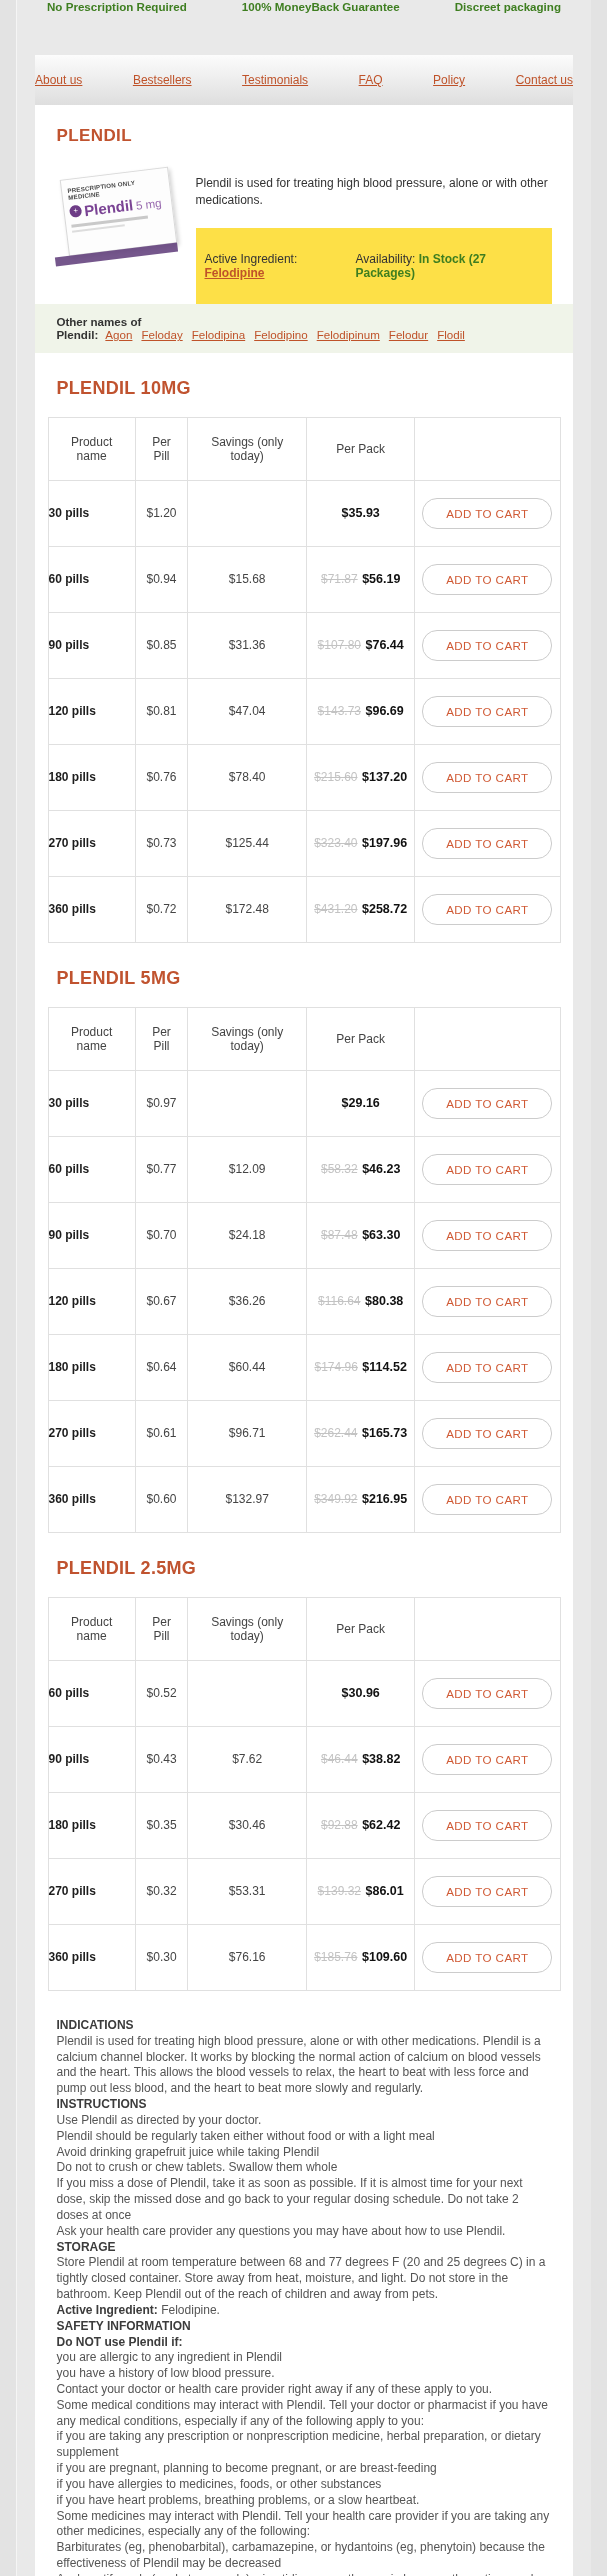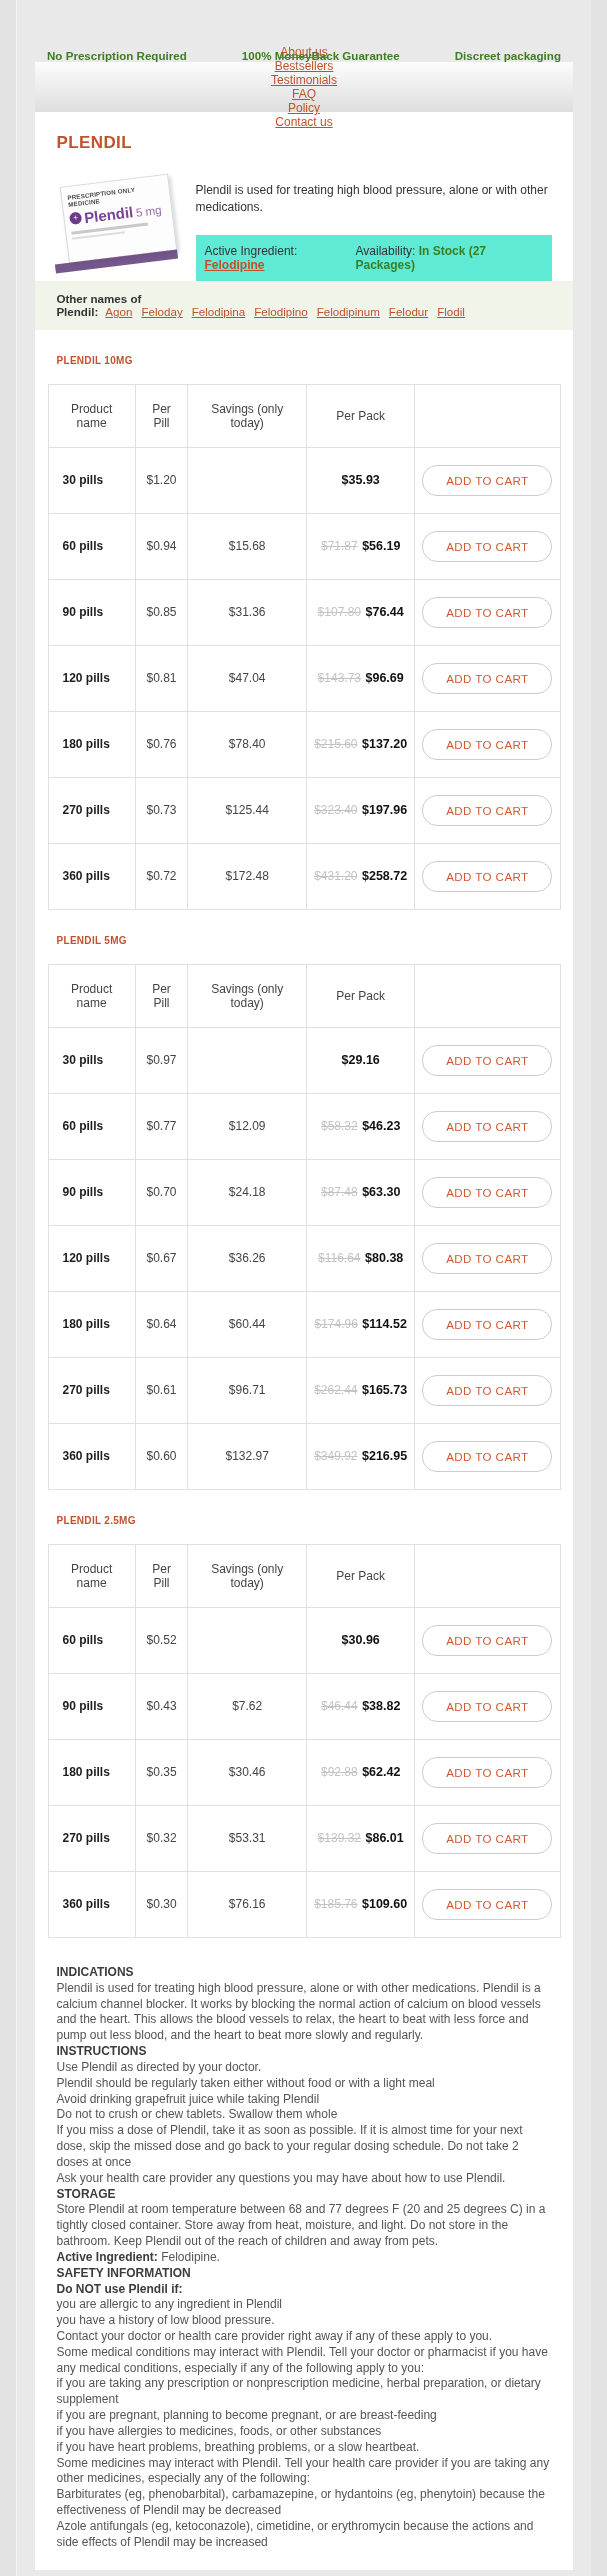--- a/index.html
+++ b/index.html
@@ -1,25 +1,25 @@
 <!DOCTYPE html>
 <html style="font-size:14.2px"><head>
 <meta charset="utf-8">
 <style>
   * { box-sizing: border-box; margin: 0; padding: 0; }
   html, body { background: #e3e3e3; }
   body { font-family: "Liberation Sans", sans-serif; width: 607px; }
   .site { width: 575px; margin-left: 16px; background: #e9e9e9; border-left: 1.8px solid #f5f5f5; padding-bottom: 18px; }
 
   
-  .topbar { height: 62px; display: flex; align-items: flex-end; justify-content: space-between; padding: 0 30px; }
+  .topbar { height: 55px; display: flex; align-items: flex-start; justify-content: space-between; padding: 0 30px; }
   .topbar-item { color: #3e7e20; font-weight: bold; font-size: 11.6px; }
 
   
-  .nav { height: 50px; margin: 0 18px; display: flex; align-items: center; justify-content: center; background: linear-gradient(#fcfcfc, #dedede); flex-direction: column; }
+  .nav { height: 50px; margin: 0 18px; display: flex; align-items: center; justify-content: space-between; background: linear-gradient(#fcfcfc, #dedede); }
   .nav-link { color: #bf5229; font-size: 12px; text-decoration: underline; cursor: pointer; }
 
   
   .panel { background: #ffffff; margin: 0 18px; padding: 16px 12.5px 19.6px; }
   .page-title { color: #c0532f; font-size: 17px; font-weight: bold; letter-spacing: 0.4px; margin: 5.3px 0 18px 9px; }
 
   
   .info-box { display: flex; gap: 16px; padding: 0 9px; }
   .product-image { width: 123px; height: 100px; position: relative; flex: none; }
   .pbox { position: absolute; left: 7.1px; top: 9px; width: 109px; height: 77px; background: #fdfdfd; border: 0.9px solid #d9d9d9; transform: rotate(-7deg); box-shadow: 1.8px 2.7px 4.5px rgba(0,0,0,.18); padding: 7.1px 5.3px 3.6px; overflow: hidden; }
@@ -27,34 +27,34 @@
   .pbox-sub { font-size: 3.6px; color: #9a9a9a; margin: 0.9px 0 2.7px; }
   .pbox-name-row { display: flex; align-items: baseline; gap: 2.7px; }
   .pcross { width: 11.6px; height: 11.6px; flex: none; border-radius: 50%; background: #6d3c86; color: #fff; font-size: 8px; line-height: 11.6px; text-align: center; align-self: center; }
   .pname { color: #7a4394; font-size: 15px; font-weight: bold; }
   .pdose { color: #9a6cb0; font-size: 11.6px; }
   .pbar { height: 2.7px; background: #c9c9c9; margin: 4.5px 0 0; width: 80%; }
   .pbar.short { width: 55%; background: #dddddd; margin-top: 2.7px; }
   .pbase { position: absolute; right: 1.8px; bottom: 5.3px; width: 100%; height: 9px; background: #5d3a78; transform: rotate(-7deg); opacity: .85; }
   .info-text { flex: 1; display: flex; flex-direction: column; }
   .desc { font-size: 12px; color: #333; line-height: 1.45; margin: 10.7px 0 18px; }
-  .ingredient-row { background: #5eead4; padding: 9px 9px; display: flex; justify-content: flex-start; font-size: 12px; color: #333; }
+  .ingredient-row { background: #fde047; padding: 24px 9px; display: flex; justify-content: flex-start; font-size: 12px; color: #333; }
   .ingredient-link { color: #bf5229; font-weight: bold; text-decoration: underline; cursor: pointer; }
   .stock { color: #3e7e20; font-weight: bold; }
 
   
   .other-names { background: #f0f4e9; margin: 0 -12.5px 0; padding: 11.6px 21.4px; font-size: 11.6px; }
   .other-names-label { font-weight: bold; color: #333; margin-right: 7.1px; }
   .other-name { color: #bf5229; text-decoration: underline; margin-right: 9px; cursor: pointer; }
 
   
-  .section-title { color: #c0532f; font-size: 10px; font-weight: bold; margin: 25px 0 18px 9px; letter-spacing: 0.3px; }
+  .section-title { color: #c0532f; font-size: 18px; font-weight: bold; margin: 25px 0 18px 9px; letter-spacing: 0.3px; }
   table.price-table { width: 100%; border-collapse: collapse; font-size: 12px; }
   .price-table th, .price-table td { border: 0.9px solid #e0e0e0; padding: 17px 7.1px; text-align: center; color: #444; font-weight: normal; background: #fff; }
-  .price-table td.c-name { text-align: left; padding-left: 14px; font-weight: bold; color: #1d1d1d; }
+  .price-table td.c-name { text-align: left; padding-left: 0; font-weight: bold; color: #1d1d1d; }
   .price-table th { font-size: 12px; color: #444; }
   .old-price { color: #c3c3c3; text-decoration: line-through; margin-right: 4.5px; }
   .new-price { font-weight: bold; color: #111; font-size: 12.5px; }
   .c-btn { width: 144px; }
   .add-btn { border: 0.9px solid #cccccc; border-radius: 15px; background: #ffffff; color: #d05a35; width: 130px; padding: 8px 0; font-size: 11.6px; font-family: "Liberation Sans", sans-serif; letter-spacing: 0.4px; cursor: pointer; }
 
   
   .drug-info { margin-top: 27px; padding: 0 9px; font-size: 12px; color: #555; line-height: 1.32; }
   .info-line.b { font-weight: bold; color: #3c3c3c; }
   .info-line .b { font-weight: bold; color: #3c3c3c; }

